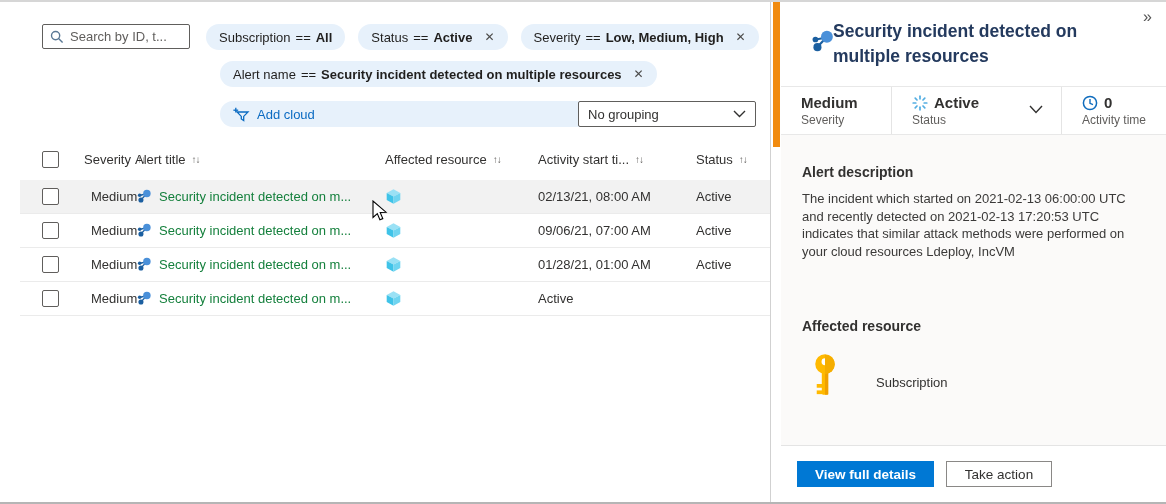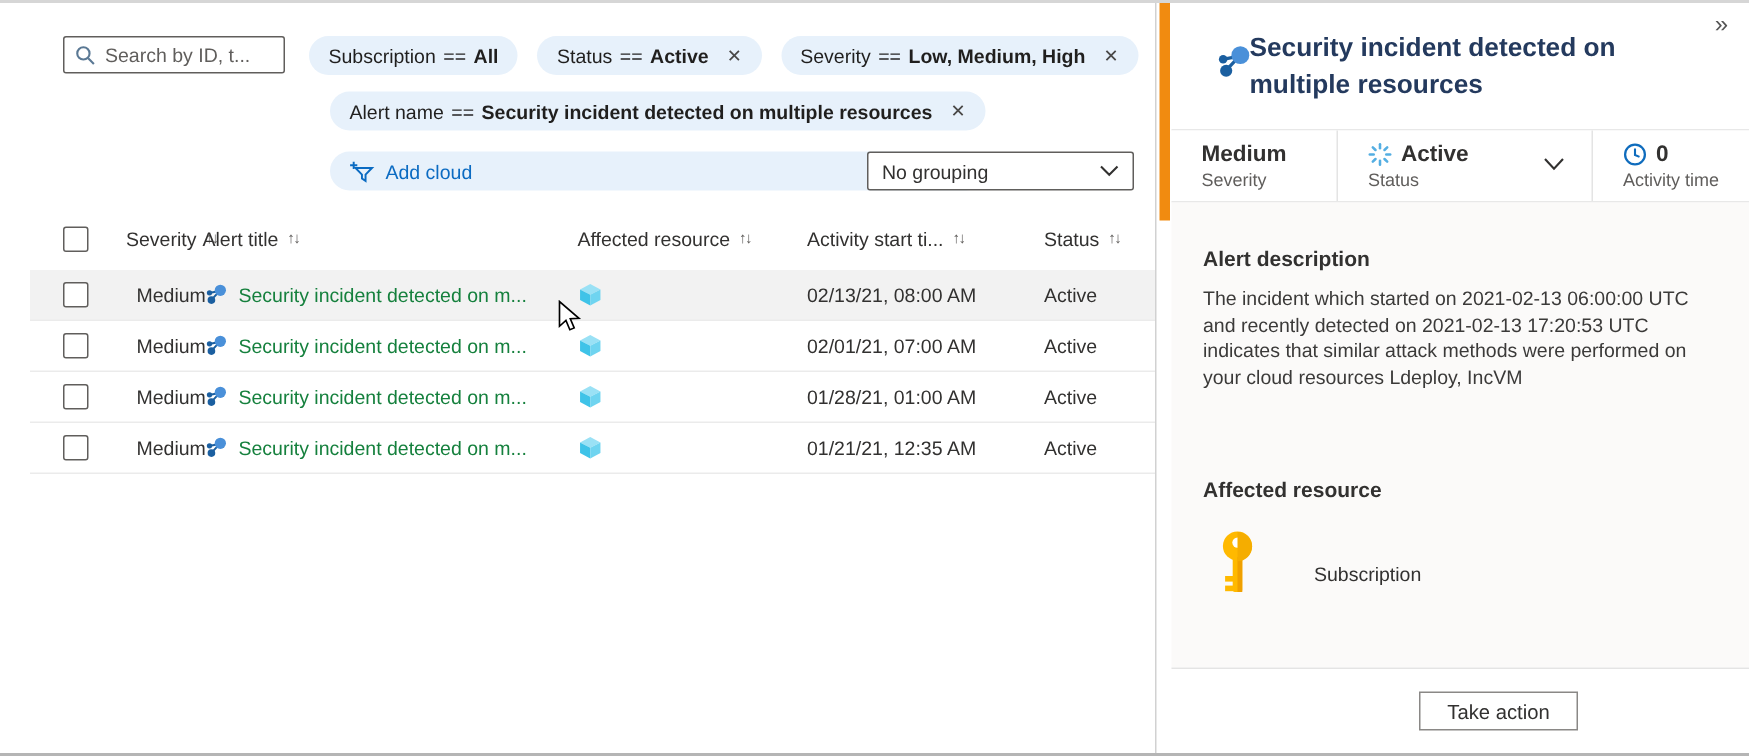--- a/index.html
+++ b/index.html
@@ -248,21 +248,21 @@
           </div>
           <div class="cell c-res">
               <span style="display:flex">
                 <svg width="17" height="17" viewBox="0 0 20 20">
                   <polygon points="10,1.5 18,5.8 10,10 2,5.8" fill="#9ae1f5"></polygon>
                   <polygon points="2,5.8 10,10 10,18.5 2,14.2" fill="#3fc3e8"></polygon>
                   <polygon points="18,5.8 10,10 10,18.5 18,14.2" fill="#6fd4f0"></polygon>
                 </svg>
               </span>
             </div>
-          <div class="cell c-act">02/01/21, 07:00 AM</div>
+          <div class="cell c-act">09/06/21, 07:00 AM</div>
           <div class="cell c-stat">Active</div>
         </div>
 
         <div class="trow">
           <div class="cell c-check">
               <span class="checkbox"></span>
             </div>
           <div class="cell c-sev">
               <span class="sevbar"></span>
               <span>Medium</span>
@@ -314,21 +314,20 @@
           </div>
           <div class="cell c-res">
               <span style="display:flex">
                 <svg width="17" height="17" viewBox="0 0 20 20">
                   <polygon points="10,1.5 18,5.8 10,10 2,5.8" fill="#9ae1f5"></polygon>
                   <polygon points="2,5.8 10,10 10,18.5 2,14.2" fill="#3fc3e8"></polygon>
                   <polygon points="18,5.8 10,10 10,18.5 18,14.2" fill="#6fd4f0"></polygon>
                 </svg>
               </span>
             </div>
-          <div class="cell c-act">01/21/21, 12:35 AM</div>
           <div class="cell c-stat">Active</div>
         </div>
       </div>
     </div>
 
     <div class="cursor">
       <svg width="17" height="24" viewBox="0 0 17 24">
           <path d="M1 1 L1 17.5 L5.3 13.6 L7.9 19.8 L10.8 18.6 L8.2 12.5 L14 12.2 Z" fill="#fff" stroke="#000" stroke-width="1.1"></path>
         </svg>
     </div>
@@ -408,17 +407,18 @@
           <rect x="5.8" y="23" width="4.2" height="2.8" fill="#ffb900"></rect>
           <rect x="5.8" y="27.8" width="4.2" height="2.8" fill="#ffb900"></rect>
           <path d="M12 13.5 h2.4 v17.5 h-2.4 Z" fill="#f0a000"></path>
           <path d="M12 1 a7.3 7.3 0 0 1 0 14.6 Z" fill="#f5ad00"></path>
         </svg>
       </div>
       <div class="aff-res">Subscription</div>
     </div>
 
     <div class="p-foot">
+      <button class="btn btn-primary">View full details</button>
       <button class="btn btn-secondary">Take action</button>
     </div>
   </div>
 
 </div>
 
 </body></html>

